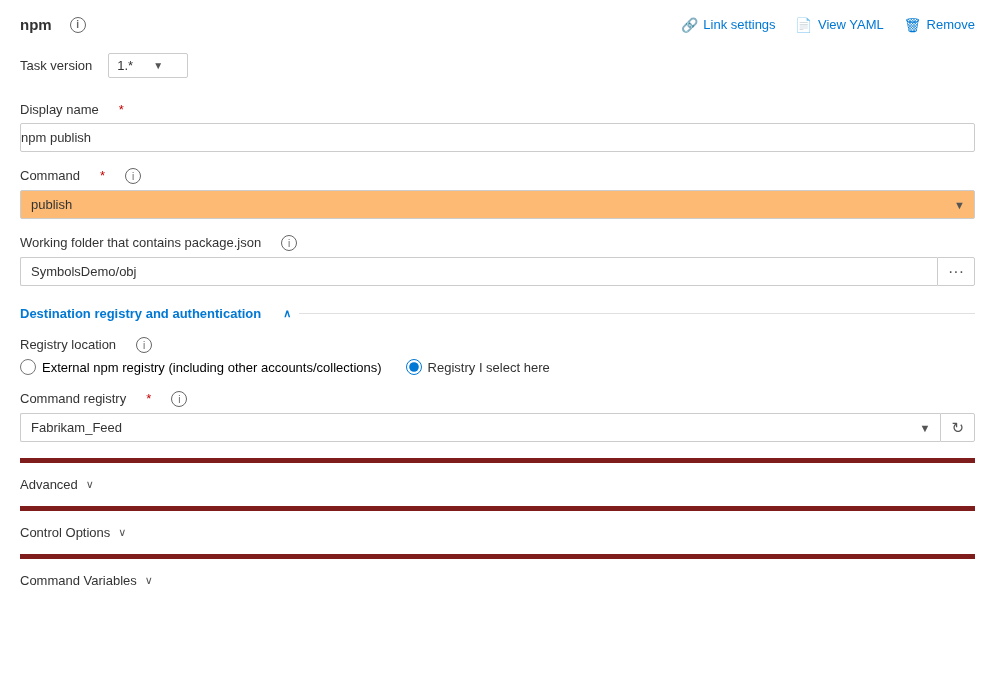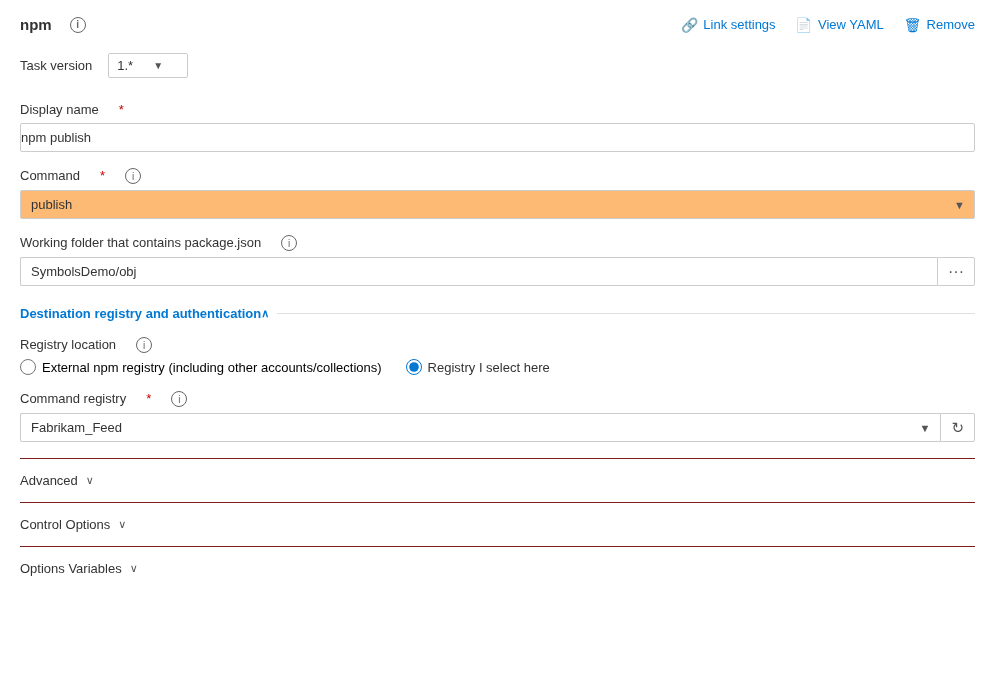--- a/index.html
+++ b/index.html
@@ -166,21 +166,21 @@
       gap: 8px;
       margin: 20px 0 16px 0;
     }
     .section-divider-title {
       font-size: 13px;
       font-weight: 600;
       color: #0078d4;
       white-space: nowrap;
       display: flex;
       align-items: center;
-      gap: 0;
+      gap: 22px;
     }
     .section-divider-line {
       flex: 1;
       height: 1px;
       background: #e0e0e0;
     }
     .chevron-up {
       font-size: 11px;
       color: #0078d4;
     }
@@ -251,21 +251,21 @@
       align-items: center;
       justify-content: center;
       font-size: 15px;
       color: #555;
     }
     .collapsible-section {
       display: flex;
       align-items: center;
       gap: 8px;
       padding: 14px 0;
-      border-top: 1px solid #7f1d1d;
+      border-top: 5px solid #7f1d1d;
       cursor: pointer;
     }
     .collapsible-section-title {
       font-size: 13px;
       color: #333;
       font-weight: 400;
     }
     .collapse-chevron {
       font-size: 11px;
       color: #555;
@@ -387,17 +387,17 @@
     <span class="collapsible-section-title">Advanced</span>
     <span class="collapse-chevron">∨</span>
   </div>
 
   <div class="collapsible-section">
     <span class="collapsible-section-title">Control Options</span>
     <span class="collapse-chevron">∨</span>
   </div>
 
   <div class="collapsible-section">
-    <span class="collapsible-section-title">Options Variables</span>
+    <span class="collapsible-section-title">Command Variables</span>
     <span class="collapse-chevron">∨</span>
   </div>
 
 </div>
 
 </body></html>

